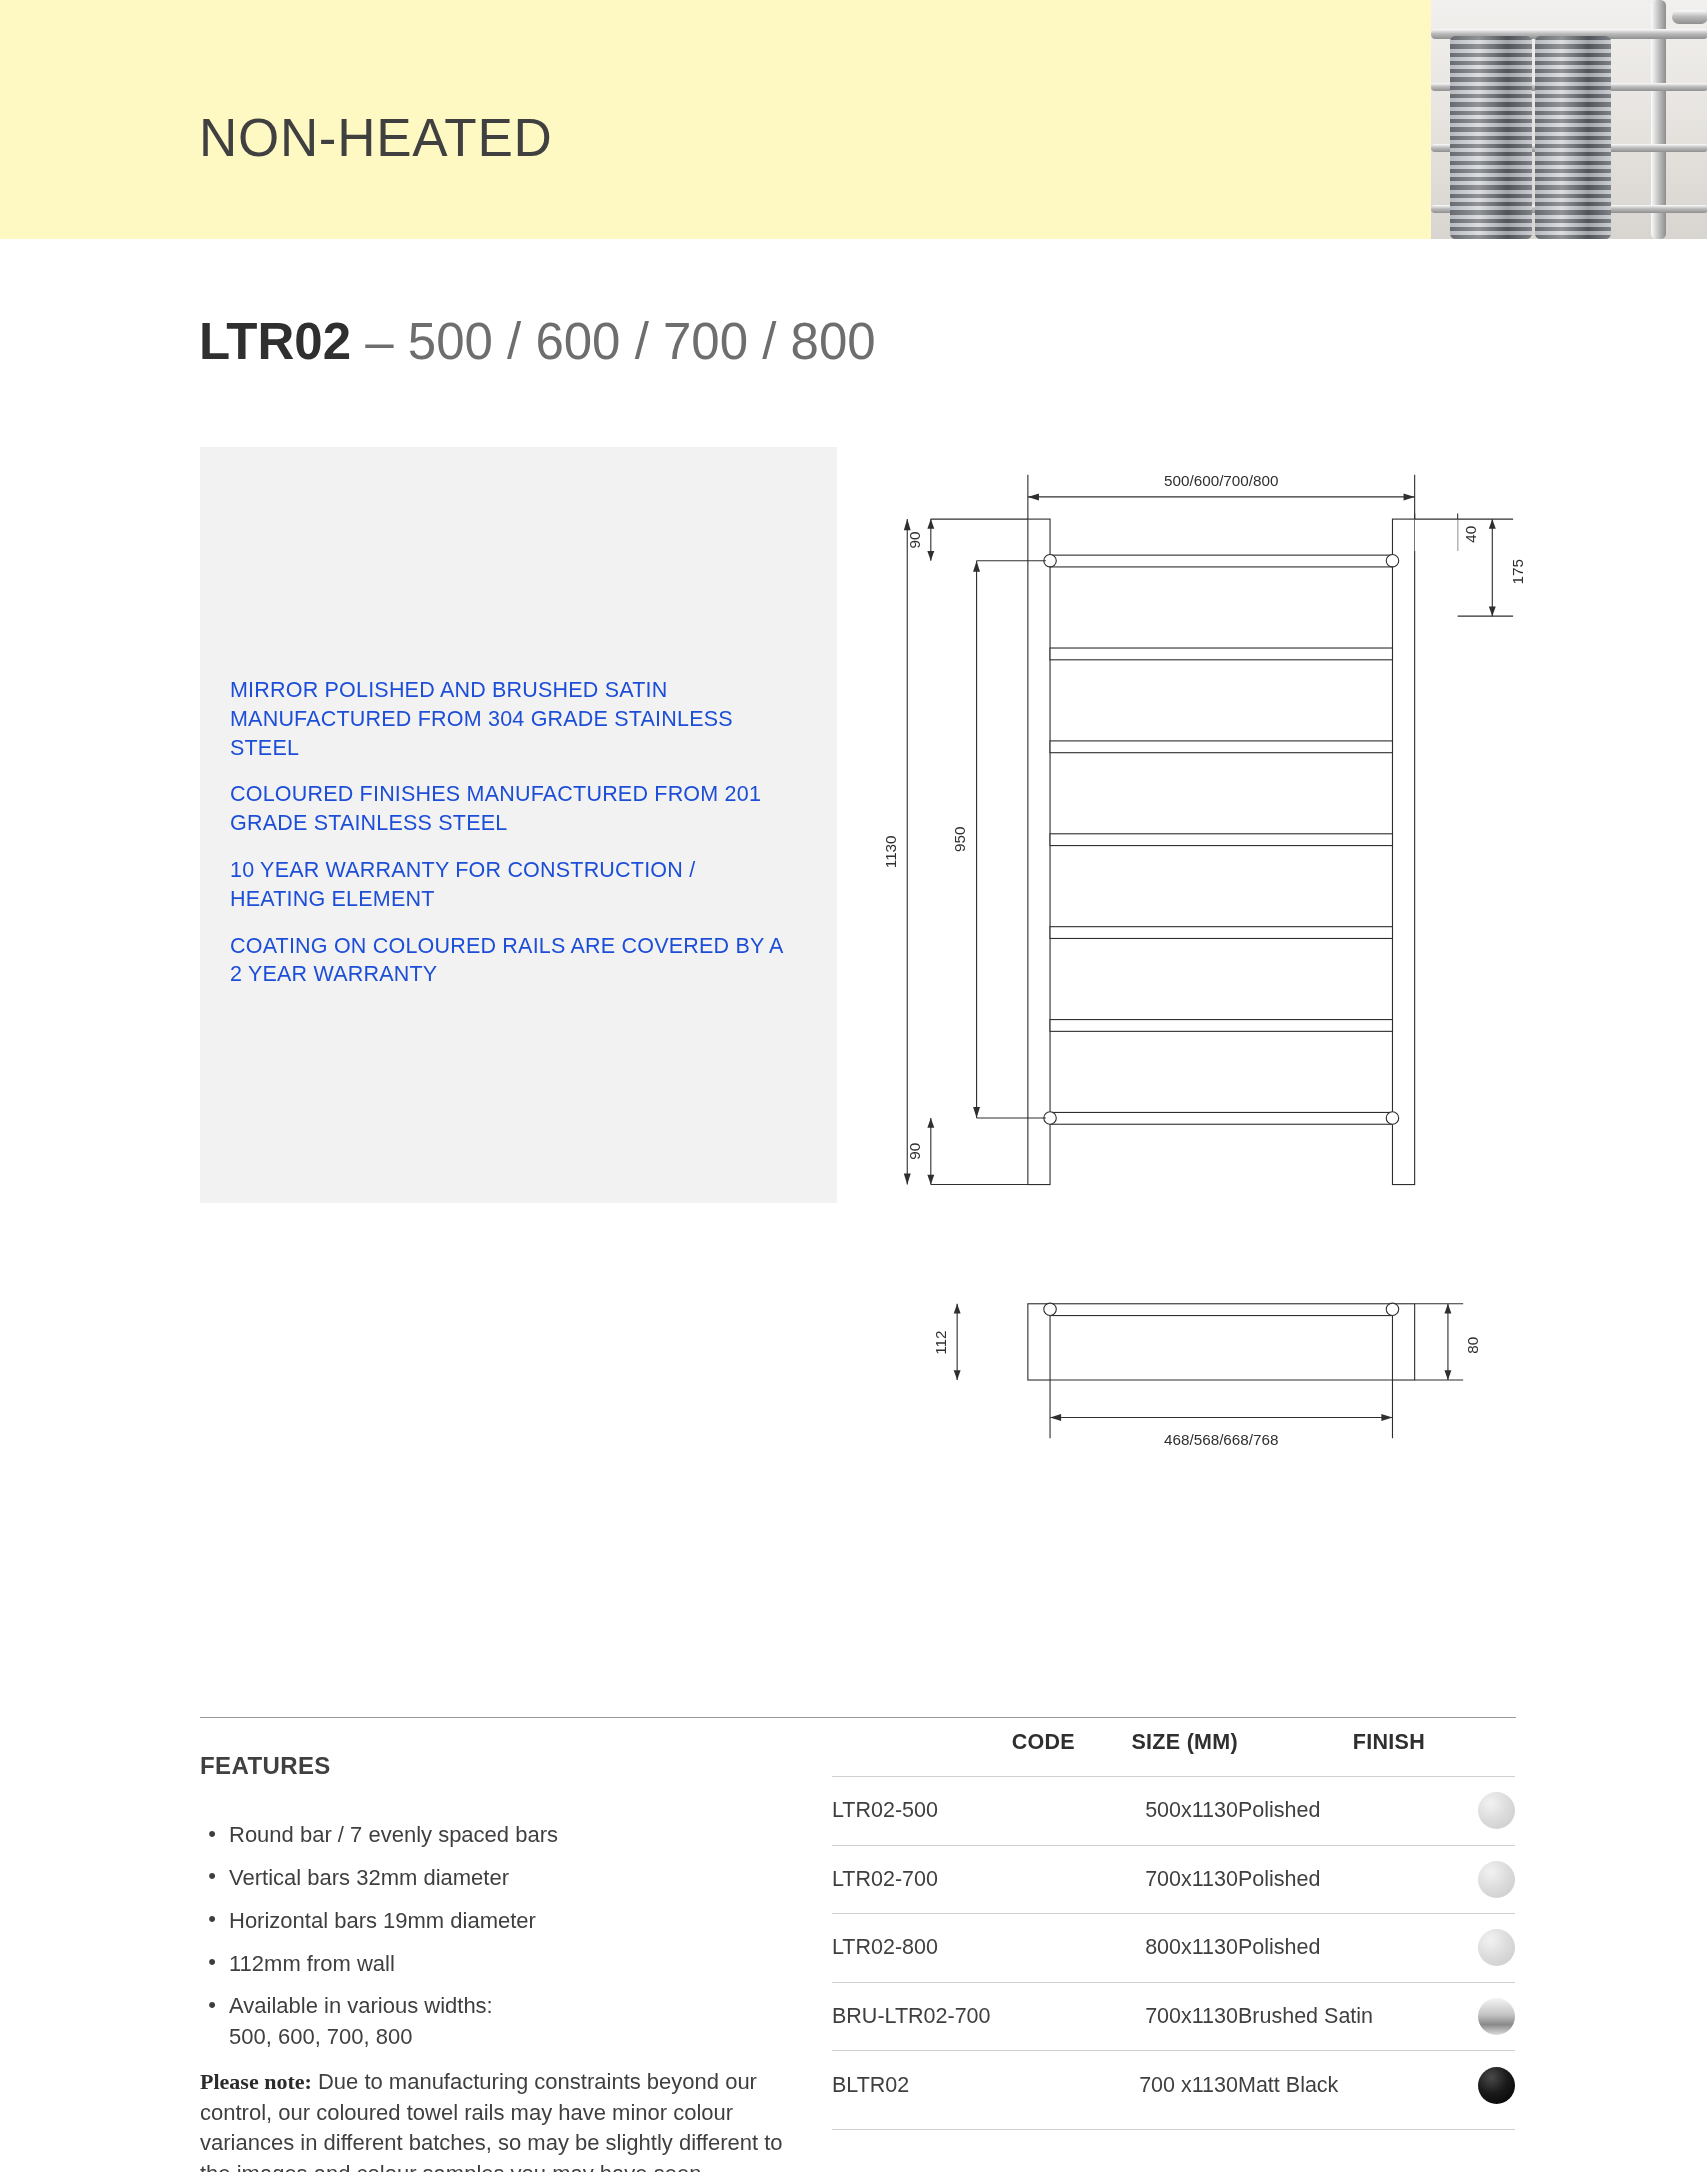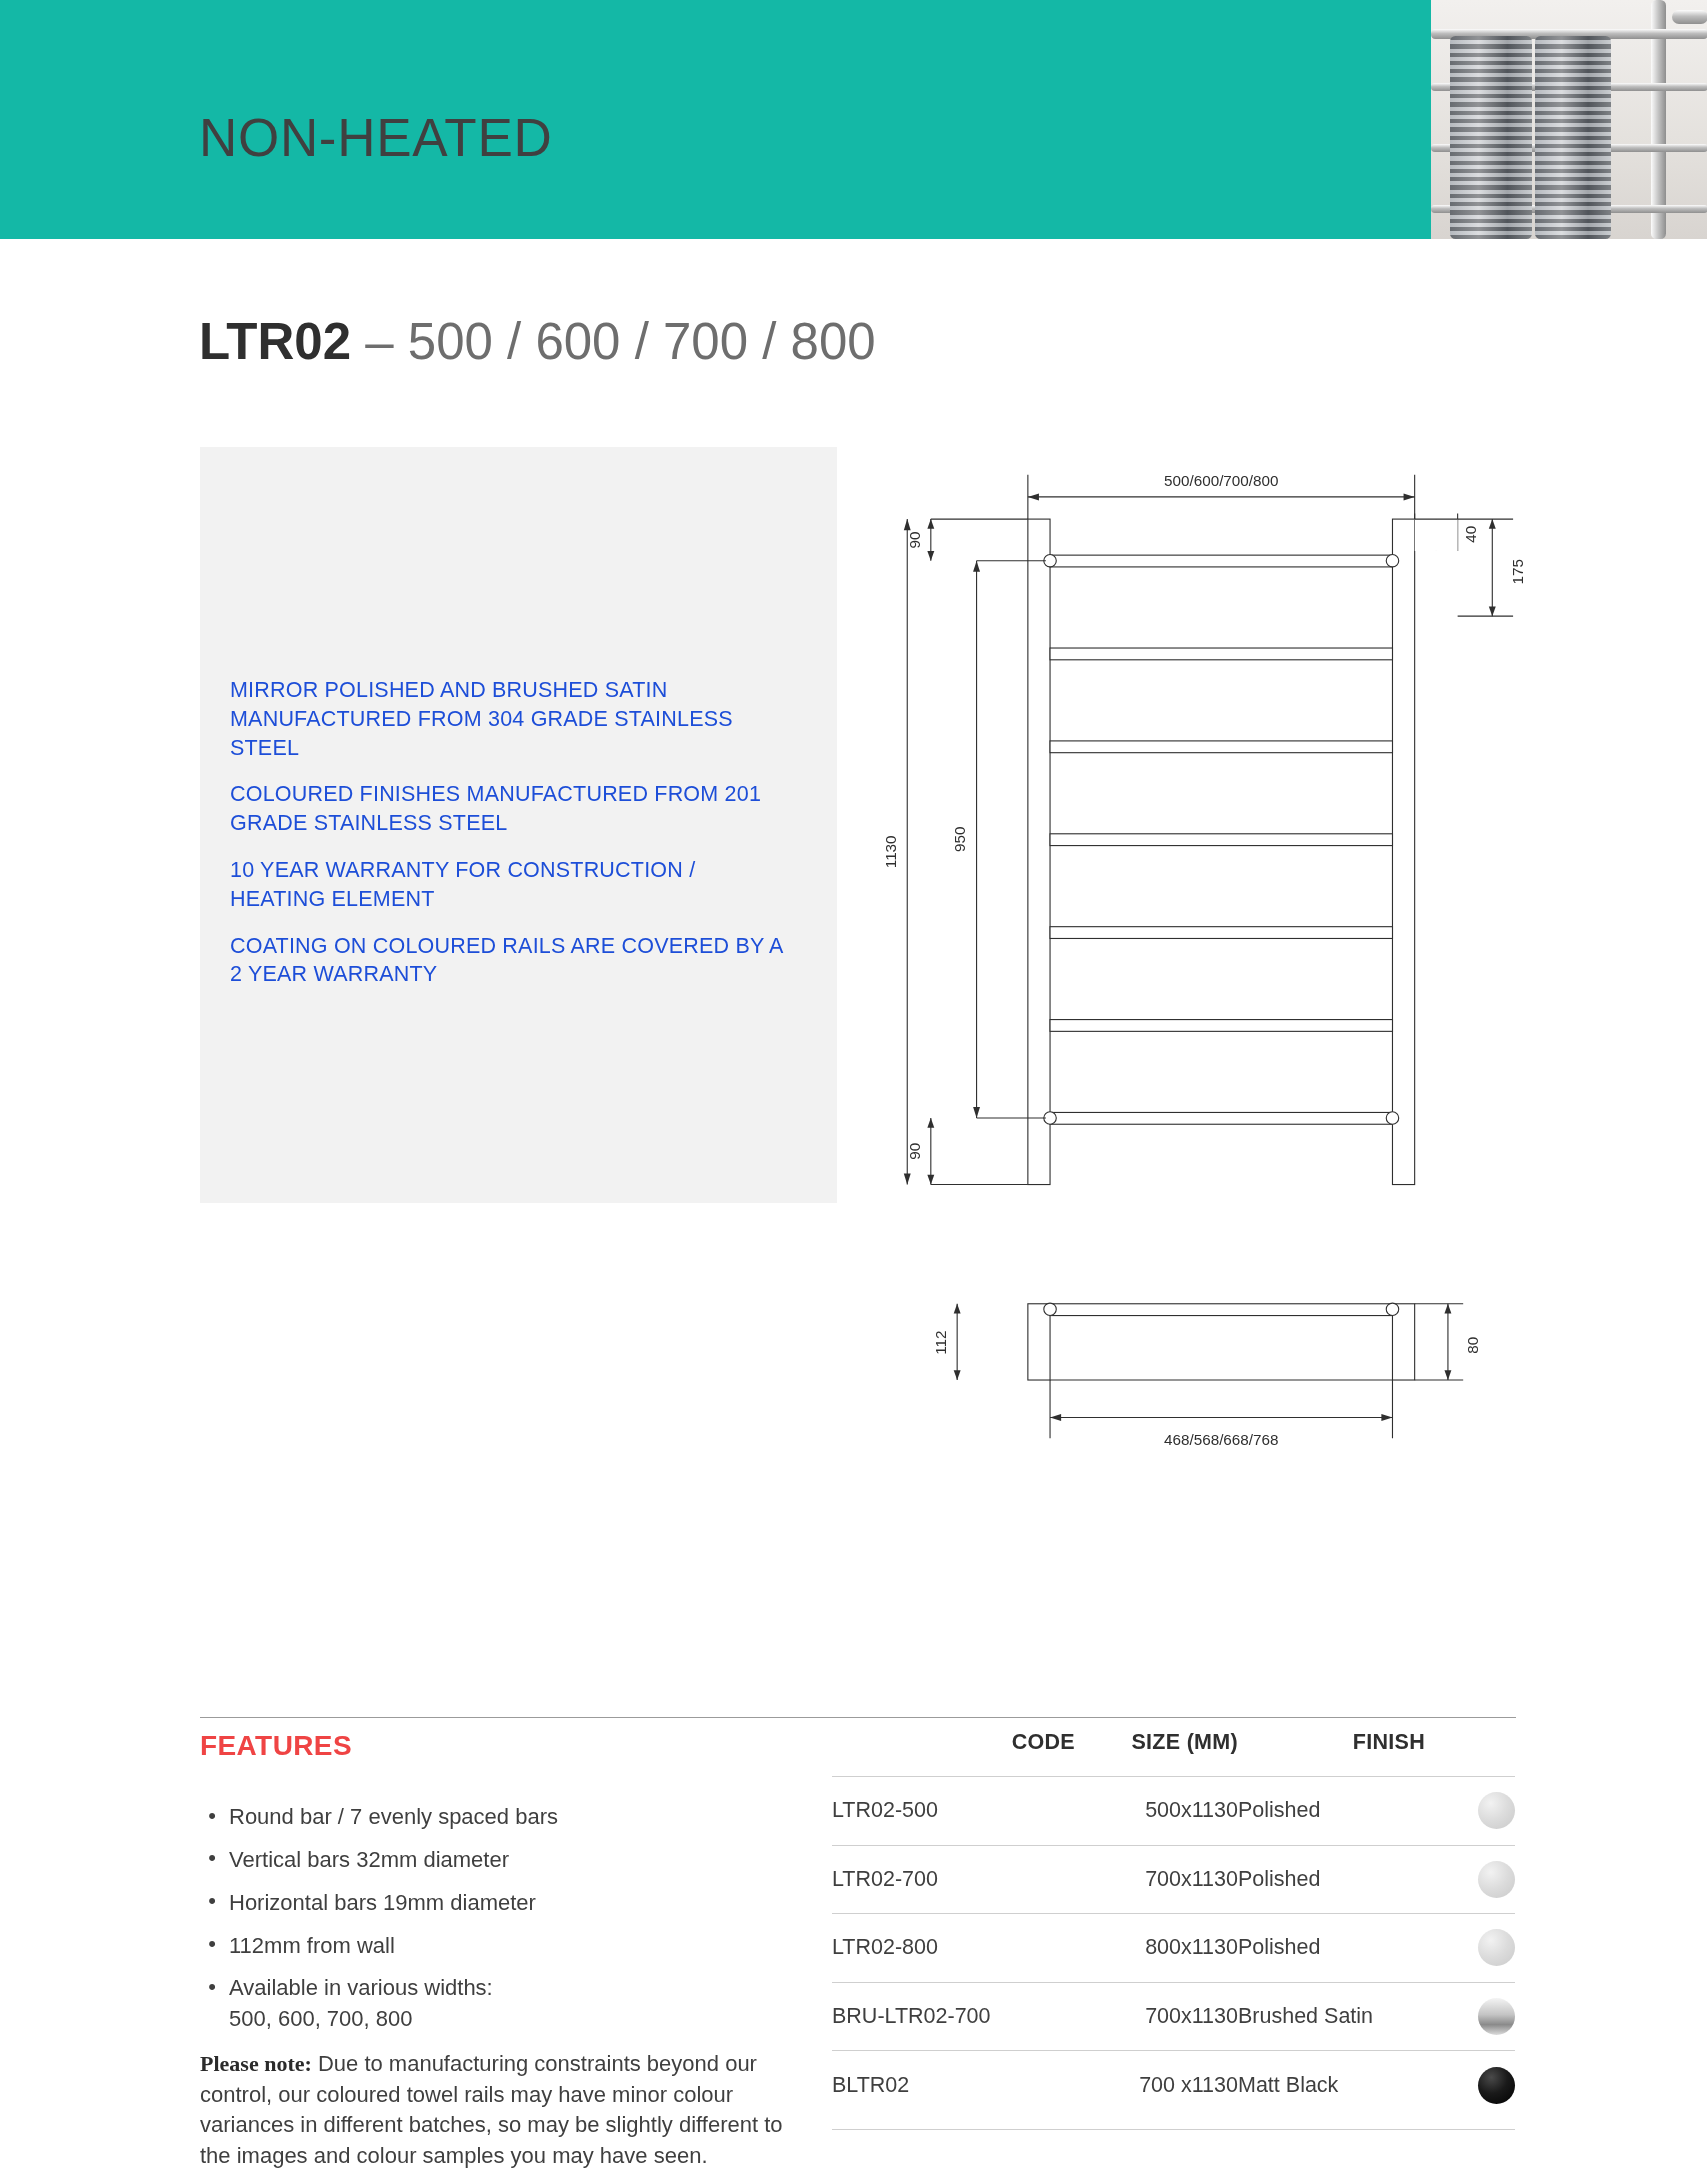--- a/index.html
+++ b/index.html
@@ -15,21 +15,21 @@
     color: #3b3b3b;
     overflow: hidden;
   }
 
   
   .header {
     position: absolute;
     left: 0; top: 0;
     width: 1708px;
     height: 239px;
-    background: #14b8a6;
+    background: #fef9c3;
     overflow: hidden;
   }
   .header-title {
     position: absolute;
     left: 199px;
     top: 107px;
     font-size: 53px;
     letter-spacing: 0.7px;
     color: #404040;
     font-weight: 400;
@@ -140,24 +140,25 @@
     height: 0.7px;
   }
 
   .col-features {
     position: absolute;
     left: 200px;
     top: 42px;
     width: 624px;
   }
   .features-head {
-    font-size: 28px;
+    font-size: 24px;
     font-weight: 700;
-    color: #ef4444;
+    color: #404040;
     letter-spacing: 0.4px;
+    margin-top: 22px;
   }
   .feat-list {
     margin: 40px 0 0 0;
     padding: 0;
     list-style: none;
   }
   .feat-list li {
     position: relative;
     padding-left: 29px;
     font-size: 22px;

